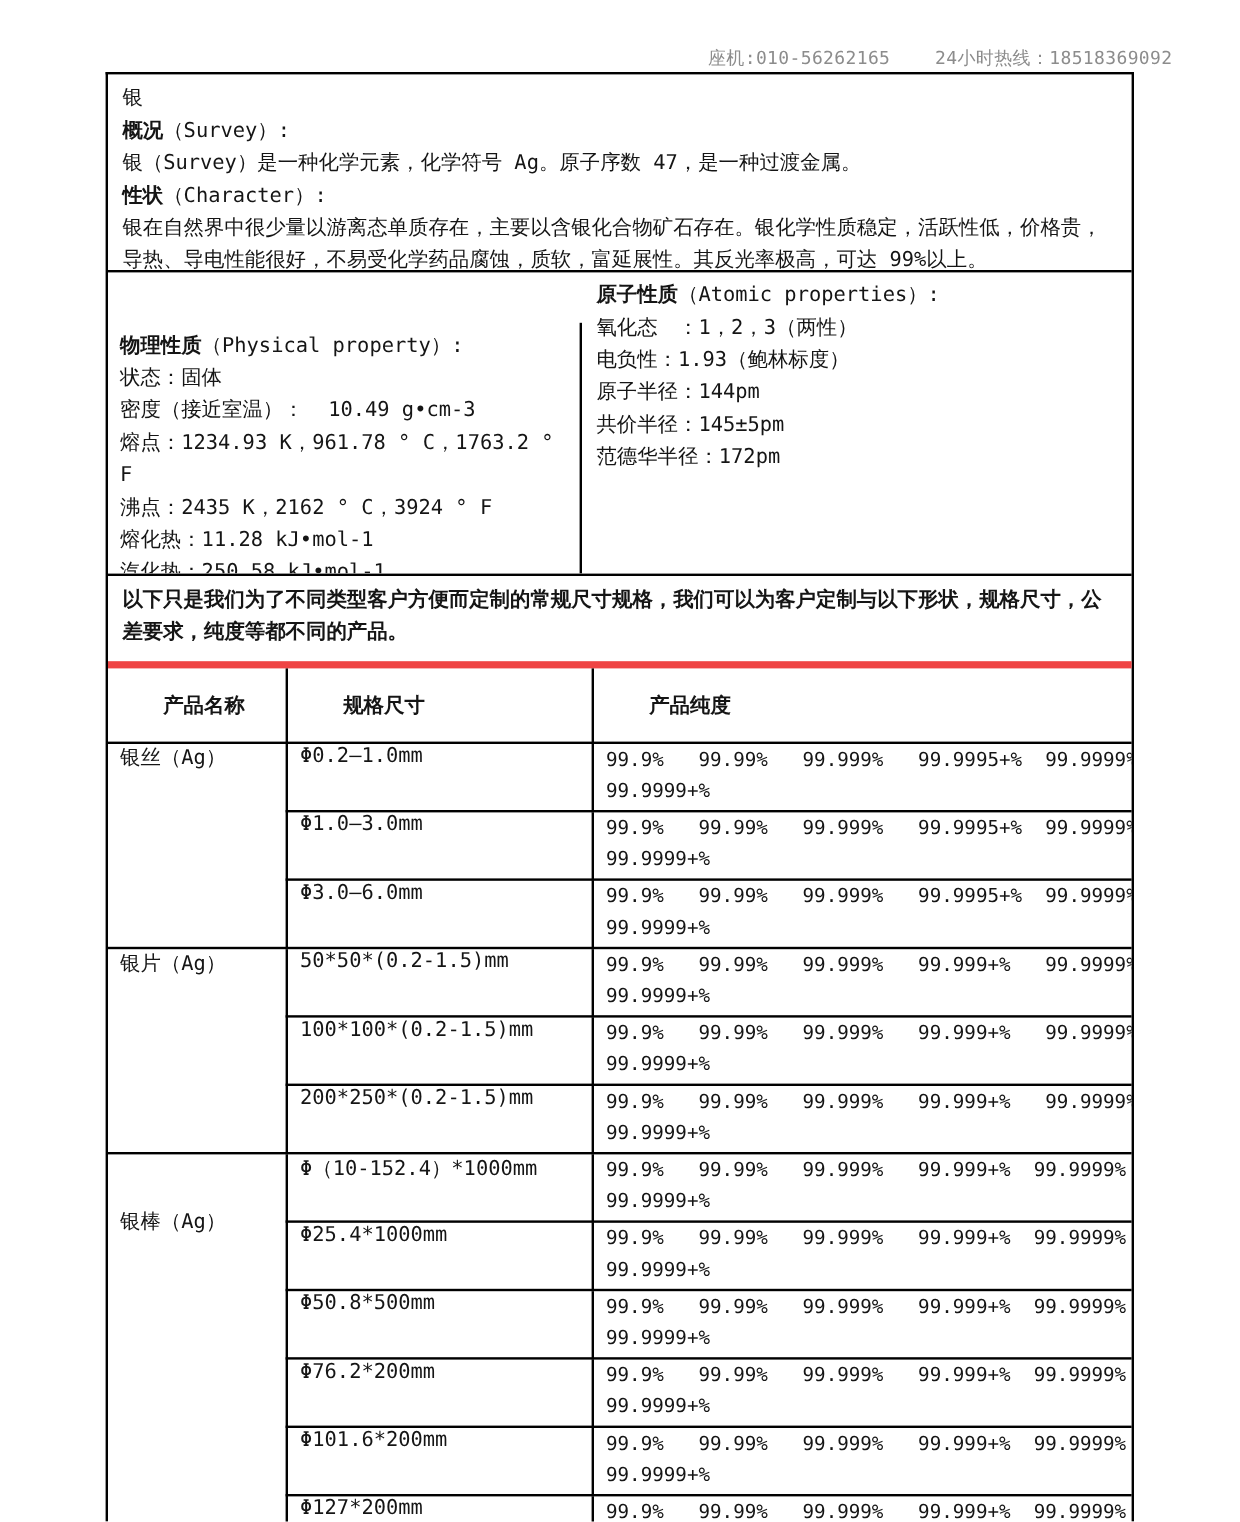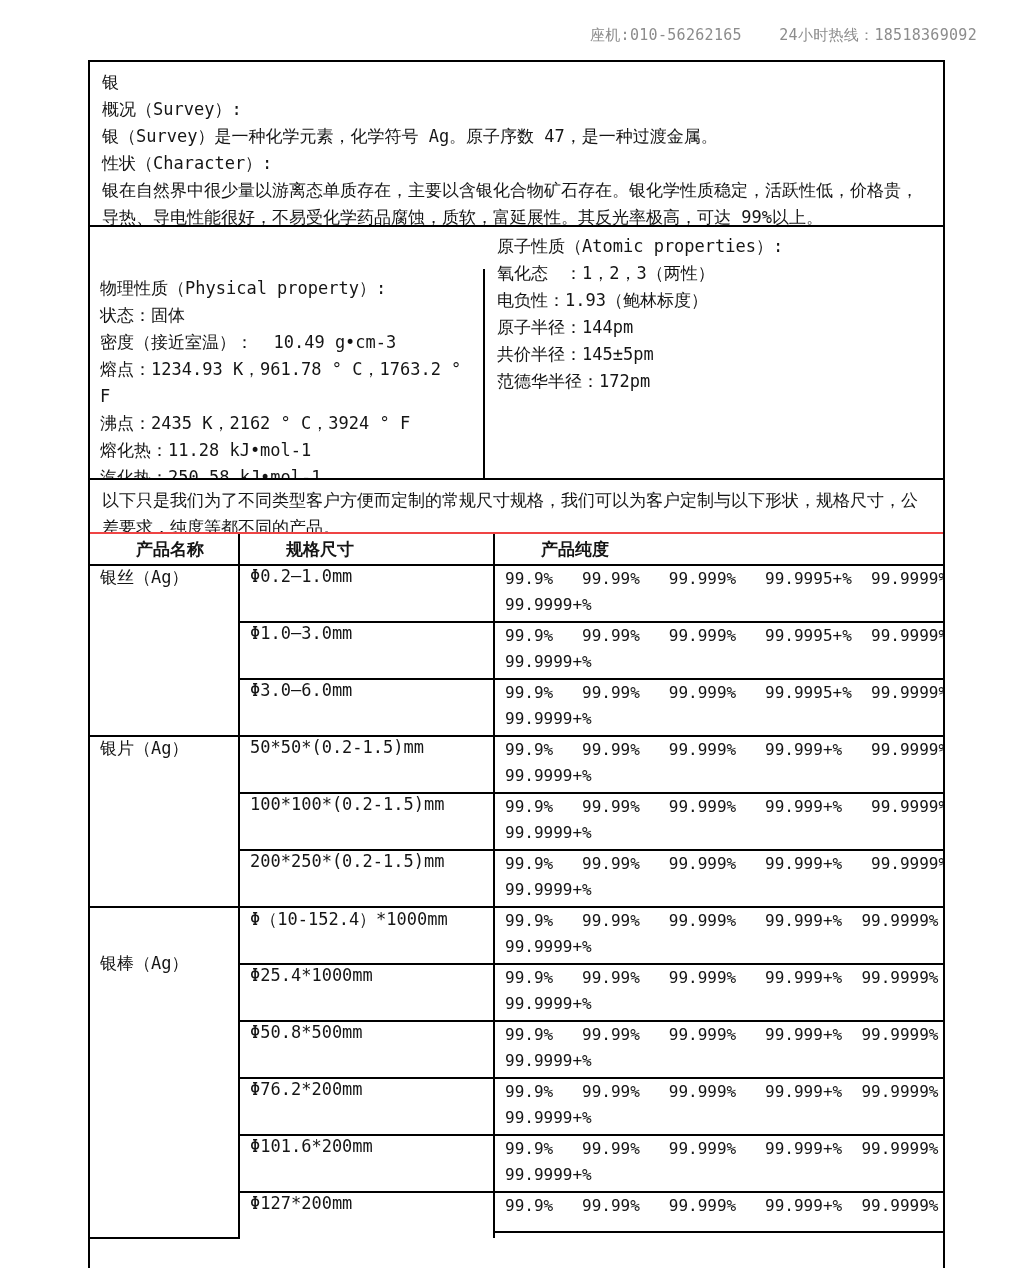--- a/index.html
+++ b/index.html
@@ -2,44 +2,44 @@
 <html><head>
 <meta charset="utf-8">
 <style>
   html,body{margin:0;padding:0;}
   body{
     width:1033px;height:1268px;overflow:hidden;position:relative;
     background:#ffffff;color:#151515;
     font-family:"DejaVu Sans Mono","DejaVu Sans",monospace;
   }
   .phone-line{
-    position:absolute;top:26px;left:590px;
+    position:absolute;top:39px;left:590px;
     color:#8c8c8c;font-size:15px;white-space:pre;letter-spacing:.3px;
   }
   .doc{
     position:absolute;left:88px;top:60px;width:857px;height:1208px;
     box-sizing:border-box;border:2px solid #000;border-bottom:none;background:#fff;
   }
   .sec{box-sizing:border-box;font-size:17px;line-height:27px;overflow:hidden;}
   .sec-intro{height:165px;border-bottom:2px solid #000;padding:7px 12px;}
   .sec-props{height:253px;border-bottom:2px solid #000;display:flex;}
   .props-left{width:395px;box-sizing:border-box;border-right:2px solid #000;padding:6px 10px;overflow:hidden;margin-top:42px;}
   .props-right{flex:1;padding:6px 12px;overflow:hidden;}
-  .sec-note{height:54px;border-bottom:2px solid #ef4444;padding:7px 12px;}
+  .sec-note{height:77px;border-bottom:6px solid #ef4444;padding:7px 12px;font-weight:bold;}
   .hline{white-space:pre-wrap;}
-  b.hd{font-weight:normal;text-align:right;}
+  b.hd{font-weight:bold;text-align:right;}
 
   table.products{width:100%;border-collapse:collapse;table-layout:fixed;font-size:17px;}
   table.products td{
     border:2px solid #000;vertical-align:top;overflow:hidden;
     padding:0 10px;box-sizing:border-box;
   }
   table.products td.c1{border-left:none;}
   table.products td.c3{border-right:none;margin-top:15px;}
-  tr.hdr td{height:31px;border-top:none;vertical-align:middle;font-weight:bold;padding-left:46px;}
+  tr.hdr td{height:62px;border-top:none;vertical-align:middle;font-weight:bold;padding-left:46px;}
   tr.row td{height:57px;}
   td.name{padding-top:12px;white-space:pre;}
   td.name.deep{padding-top:44px;}
   td.spec{padding-top:12px;white-space:pre;padding-left:9px;}
   td.pur{padding:5px 6px 0 7px;font-size:16px;line-height:26px;}
   td.pur .p1,.pur .p2{white-space:pre;}
   tr.lastrow td.spec{border-bottom:none;height:40px;}
   tr.lastrow td.pur{height:40px;}
   tr.spacer td{border:none;height:6px;padding:0;}
   tr.spacer td.sp2{border-right:2px solid #000;}

